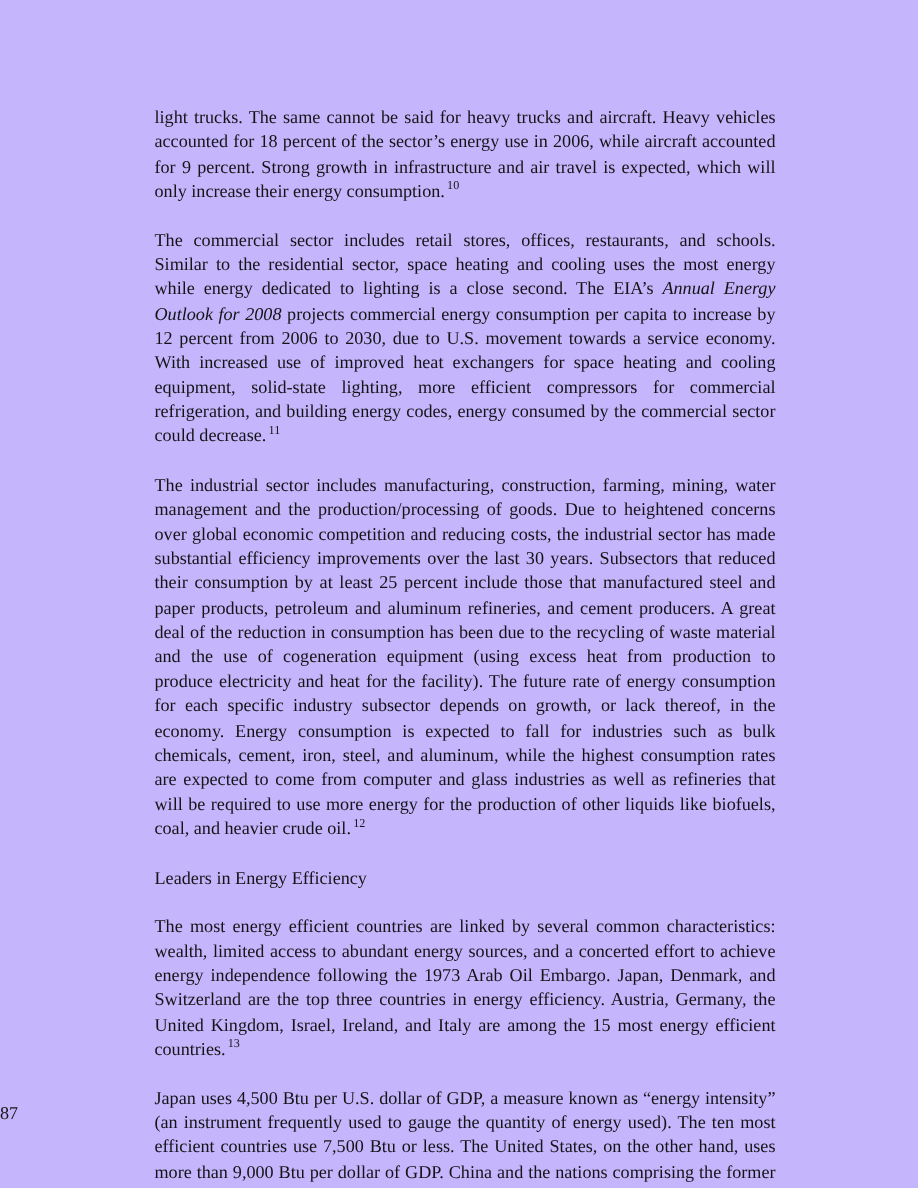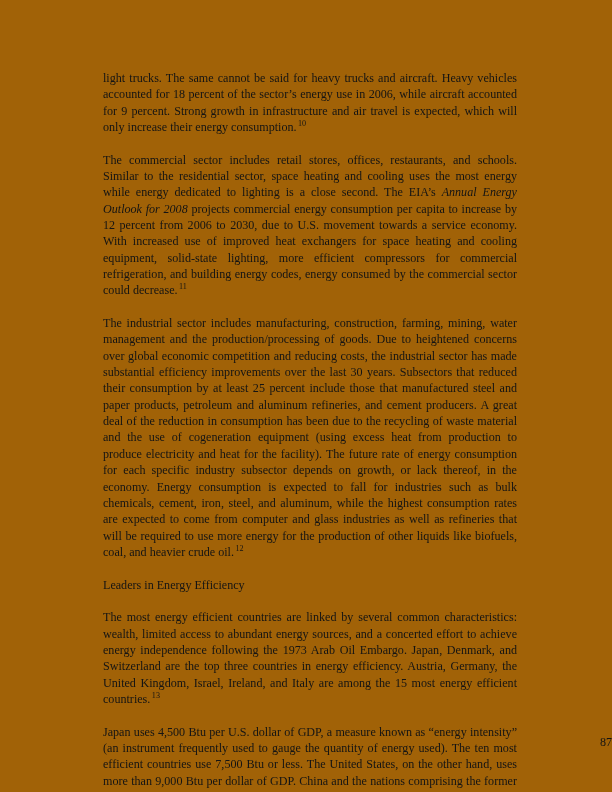--- a/index.html
+++ b/index.html
@@ -16,21 +16,21 @@
     font-family: "Liberation Serif", "DejaVu Serif", serif;
     color: #1a1a1a;
   }
 
   #page {
     position: absolute;
     left: 0;
     top: 0;
     width: 612px;
     height: 792px;
-    background: #a16207;
+    background: #c4b5fd;
   }
 
   #content {
     position: absolute;
     left: 103px;
     top: 70px;
     width: 414px;
   }
 
   .para {
@@ -65,21 +65,21 @@
     vertical-align: super;
     line-height: 0;
     padding-left: 1.5px;
   }
 
   #page-number {
     position: absolute;
     left: 0;
     top: 735px;
     width: 612px;
-    text-align: right;
+    text-align: left;
     font-size: 12.1px;
     line-height: 14px;
     color: #141414;
   }
 </style>
 </head>
 <body>
 
 <div id="page">
   <div id="content">

